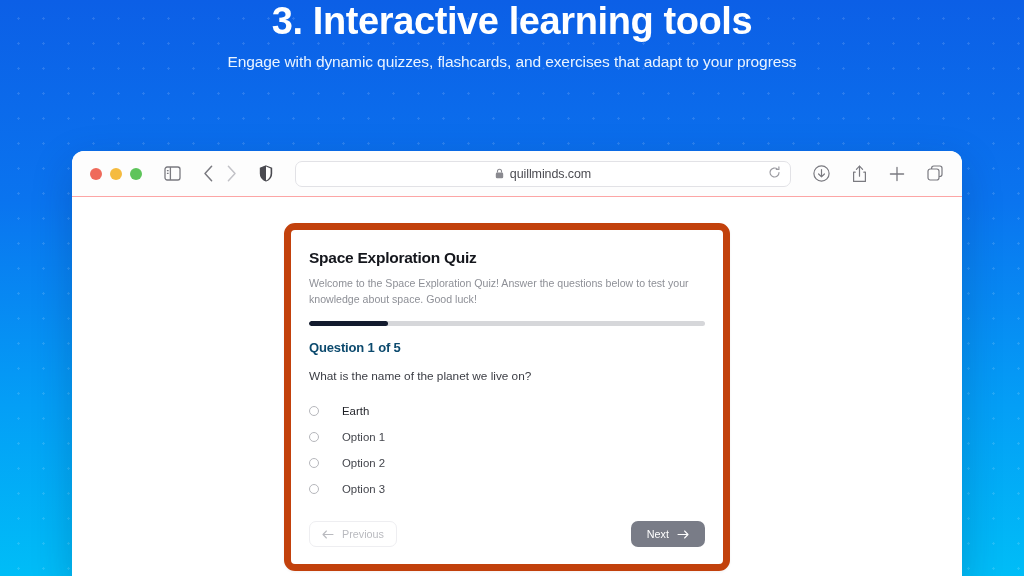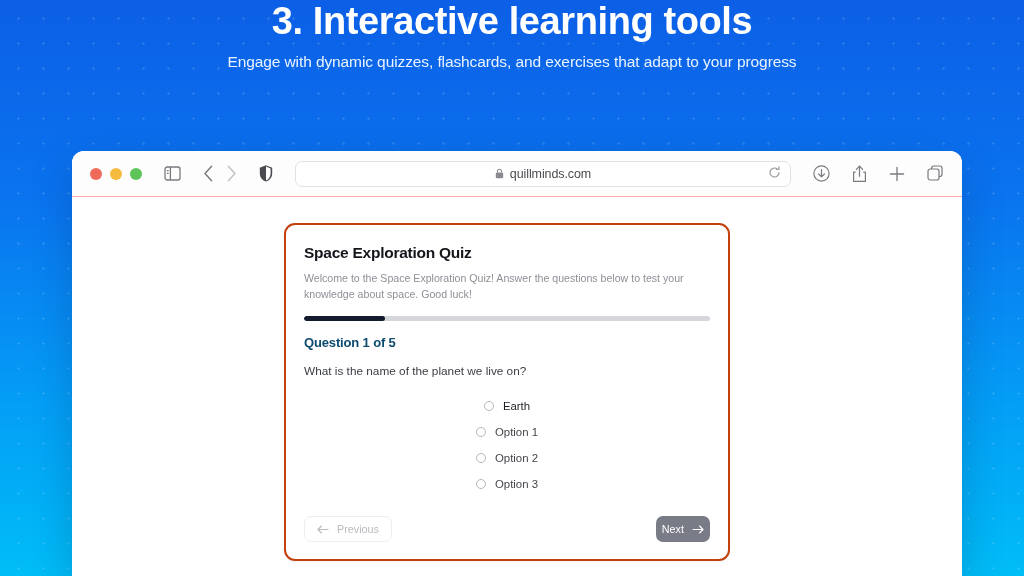--- a/index.html
+++ b/index.html
@@ -96,21 +96,21 @@
   #tb-right { display: flex; align-items: center; gap: 22px; color: #7a7a80; }
 
   
   #page { height: 384px; background: #ffffff; position: relative; }
 
   #quiz-card {
     position: absolute;
     left: 212px; top: 26px;
     width: 446px;
     background: #ffffff;
-    border: 2px solid #c2410c;
+    border: 7px solid #c2410c;
     border-radius: 11px;
     box-shadow: 0 1px 3px rgba(16,24,40,0.05);
     padding: 19px 18px 17px 18px;
   }
   #quiz-title {
     font-size: 15.5px; font-weight: bold; color: #14161c;
     letter-spacing: -0.25px;
   }
   #quiz-desc {
     margin-top: 8px;
@@ -133,24 +133,23 @@
     margin-top: 14px;
     font-size: 13px; font-weight: bold; color: #0c4a6e;
     letter-spacing: -0.15px;
   }
   #q-text {
     margin-top: 14px;
     font-size: 11.8px; color: #3b3d44;
   }
   #options { margin-top: 15px; }
   .option {
-    display: flex; align-items: center; gap: 9px;
+    display: flex; align-items: center; gap: 23px;
     height: 26px;
     cursor: pointer;
-    justify-content: center;
   }
   .radio {
     width: 10px; height: 10px;
     border: 1.2px solid #b6b7bc;
     border-radius: 50%;
     flex: none;
   }
   .opt-label { font-size: 11.4px; color: #44464d; }
   .option:first-child .opt-label { color: #1d1f25; }
 
@@ -166,21 +165,21 @@
     padding: 6px 12px;
     font-size: 10.8px;
     color: #b9babf;
     cursor: default;
   }
   #next-btn {
     display: flex; align-items: center; gap: 8px;
     border: none;
     border-radius: 7px;
     background: #797c87;
-    padding: 7px 6px;
+    padding: 7px 16px;
     font-size: 10.8px;
     color: #ffffff;
     cursor: pointer;
   }
   .arrow { display: flex; align-items: center; }
 </style>
 </head>
 <body>
 
 <div id="stage">

